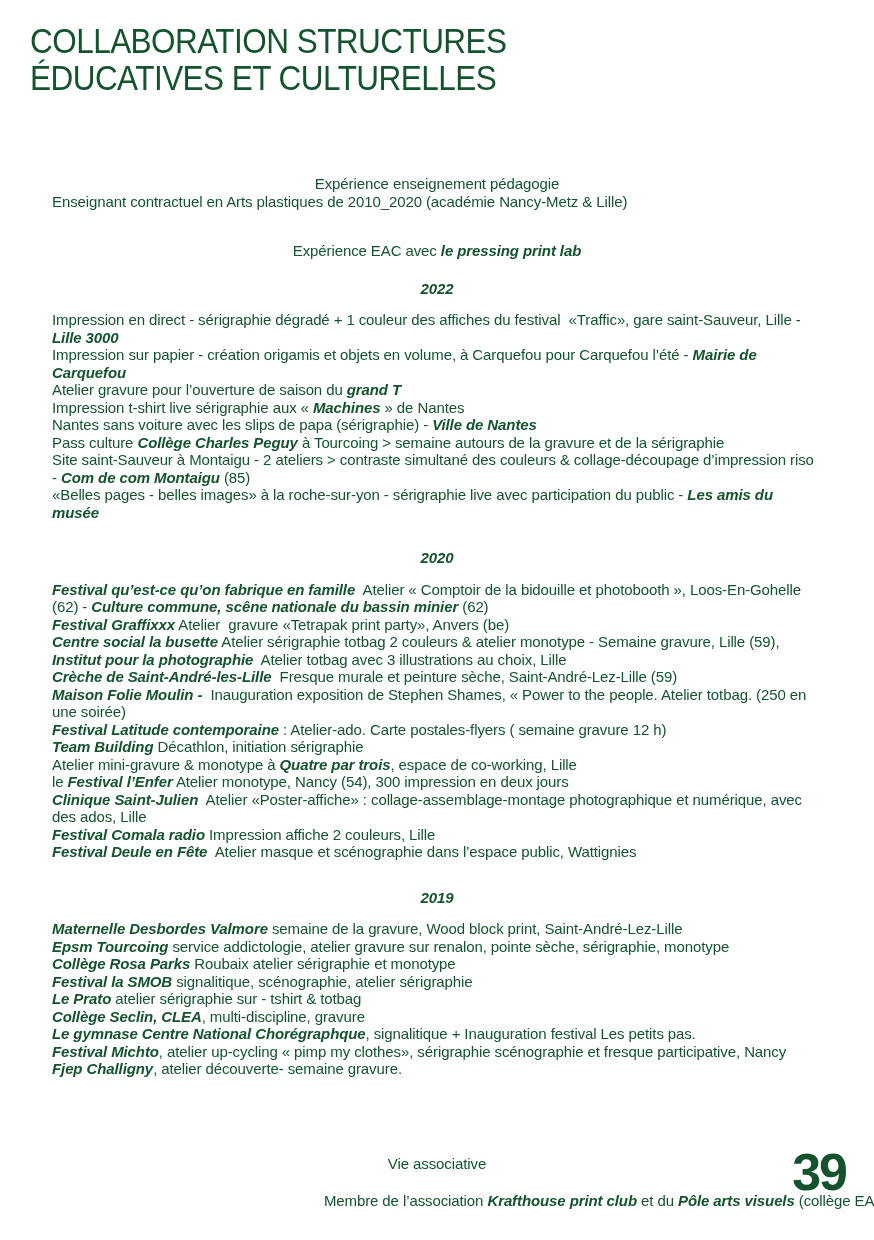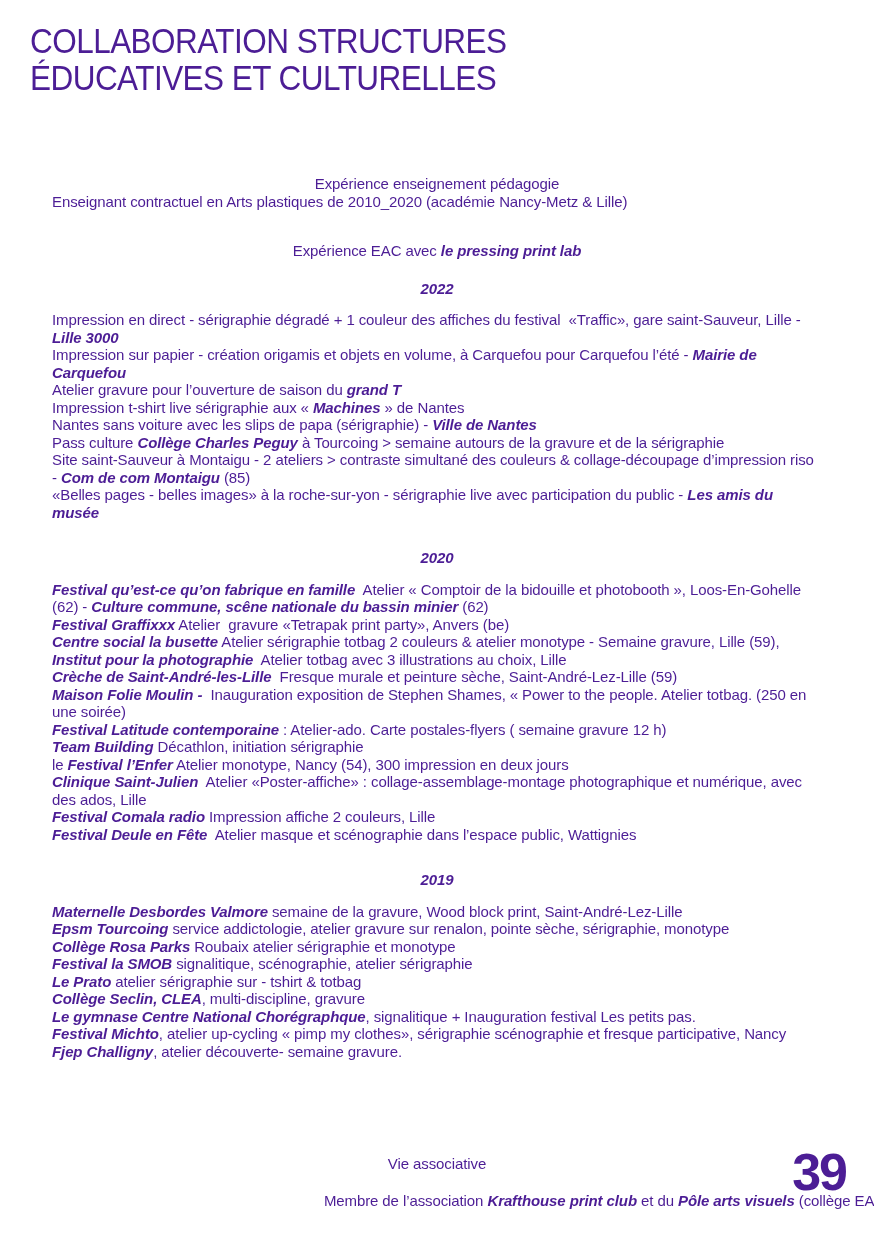--- a/index.html
+++ b/index.html
@@ -1,21 +1,21 @@
 <!DOCTYPE html>
 <html><head>
 <meta charset="utf-8">
 <style>
   html,body{margin:0;padding:0;background:#ffffff;}
   .page{
     position:relative;
     width:874px;
     height:1240px;
     background:#ffffff;
-    color:#4c1d95;
+    color:#14532d;
     font-family:"Liberation Sans",sans-serif;
     font-size:15px;
     line-height:17.5px;
     letter-spacing:-0.1px;
     overflow:hidden;
   }
   .title{
     position:absolute;
     top:22px;
     left:30px;
@@ -99,20 +99,21 @@
         <section class="section">
           <h2 class="year">2020</h2>
           <p class="entry"><span class="b">Festival qu’est-ce qu’on fabrique en famille</span><span>  Atelier « Comptoir de la bidouille et photobooth », Loos-En-Gohelle (62) - </span><span class="b">Culture commune, scêne nationale du bassin minier</span><span> (62)</span></p>
           <p class="entry"><span class="b">Festival Graffixxx</span><span> Atelier  gravure «Tetrapak print party», Anvers (be)</span></p>
           <p class="entry"><span class="b">Centre social la busette</span><span> Atelier sérigraphie totbag 2 couleurs &amp; atelier monotype - Semaine gravure, Lille (59),</span></p>
           <p class="entry"><span class="b">Institut pour la photographie</span><span>  Atelier totbag avec 3 illustrations au choix, Lille</span></p>
           <p class="entry"><span class="b">Crèche de Saint-André-les-Lille</span><span>  Fresque murale et peinture sèche, Saint-André-Lez-Lille (59)</span></p>
           <p class="entry"><span class="b">Maison Folie Moulin -</span><span>  Inauguration exposition de Stephen Shames, « Power to the people. Atelier totbag. (250 en une soirée)</span></p>
           <p class="entry"><span class="b">Festival Latitude contemporaine</span><span> : Atelier-ado. Carte postales-flyers ( semaine gravure 12 h)</span></p>
           <p class="entry"><span class="b">Team Building</span><span> Décathlon, initiation sérigraphie</span></p>
+          <p class="entry"><span>Atelier mini-gravure &amp; monotype à </span><span class="b">Quatre par trois</span><span>, espace de co-working, Lille</span></p>
           <p class="entry"><span>le </span><span class="b">Festival l’Enfer</span><span> Atelier monotype, Nancy (54), 300 impression en deux jours</span></p>
           <p class="entry"><span class="b">Clinique Saint-Julien</span><span>  Atelier «Poster-affiche» : collage-assemblage-montage photographique et numérique, avec des ados, Lille</span></p>
           <p class="entry"><span class="b">Festival Comala radio</span><span> Impression affiche 2 couleurs, Lille</span></p>
           <p class="entry"><span class="b">Festival Deule en Fête</span><span>  Atelier masque et scénographie dans l’espace public, Wattignies</span></p>
         </section>
         <section class="section">
           <h2 class="year">2019</h2>
           <p class="entry"><span class="b">Maternelle Desbordes Valmore</span><span> semaine de la gravure, Wood block print, Saint-André-Lez-Lille</span></p>
           <p class="entry"><span class="b">Epsm Tourcoing</span><span> service addictologie, atelier gravure sur renalon, pointe sèche, sérigraphie, monotype</span></p>
           <p class="entry"><span class="b">Collège Rosa Parks</span><span> Roubaix atelier sérigraphie et monotype</span></p>

